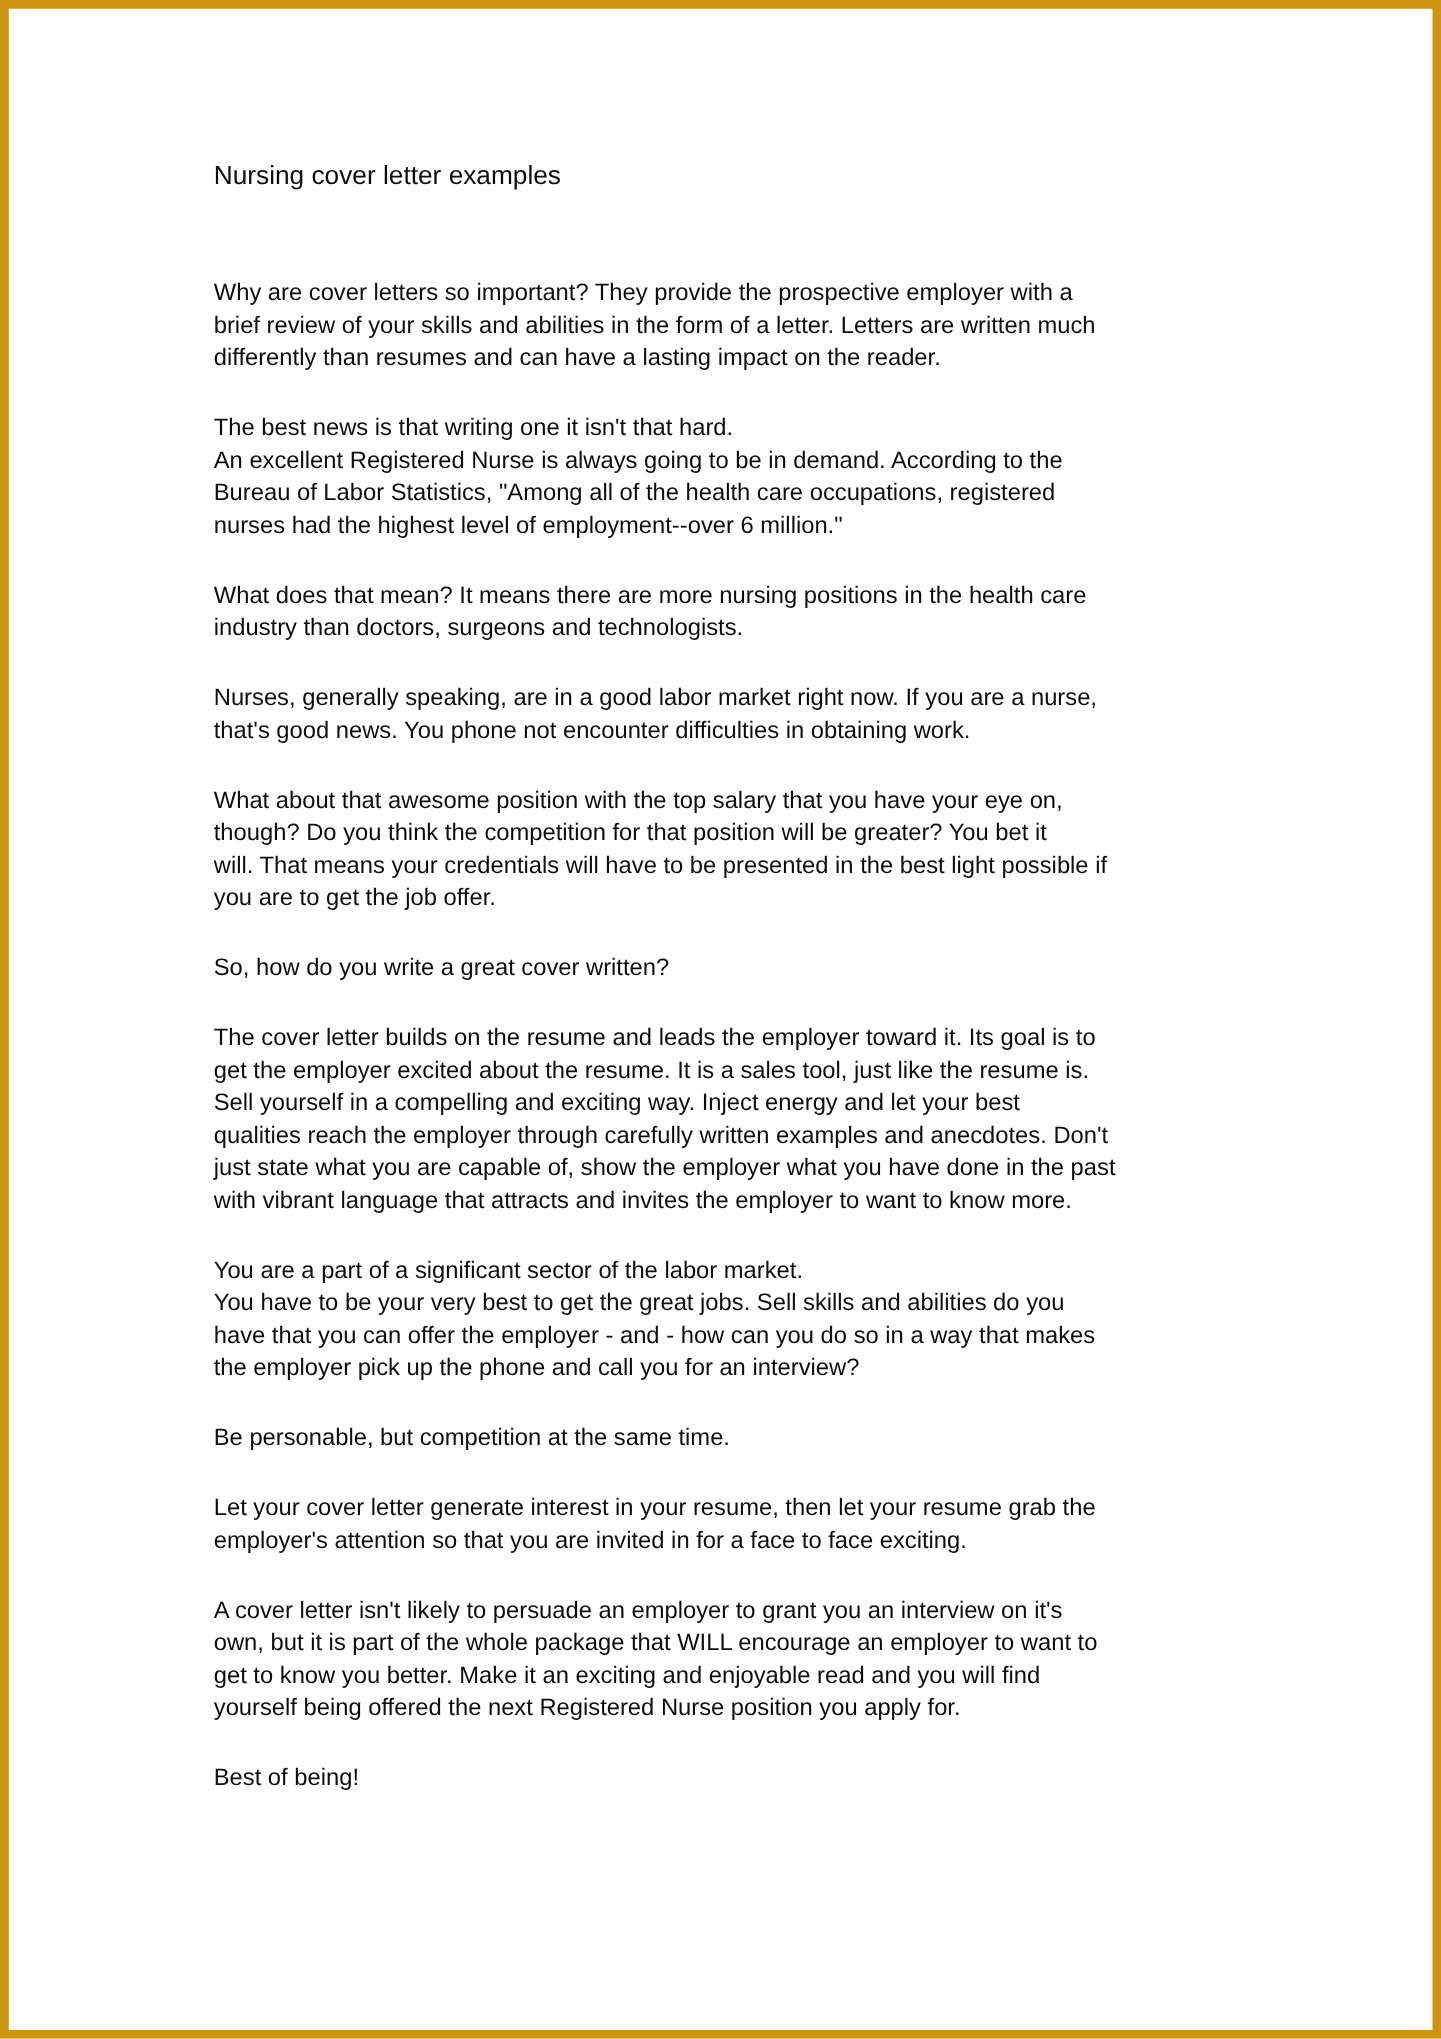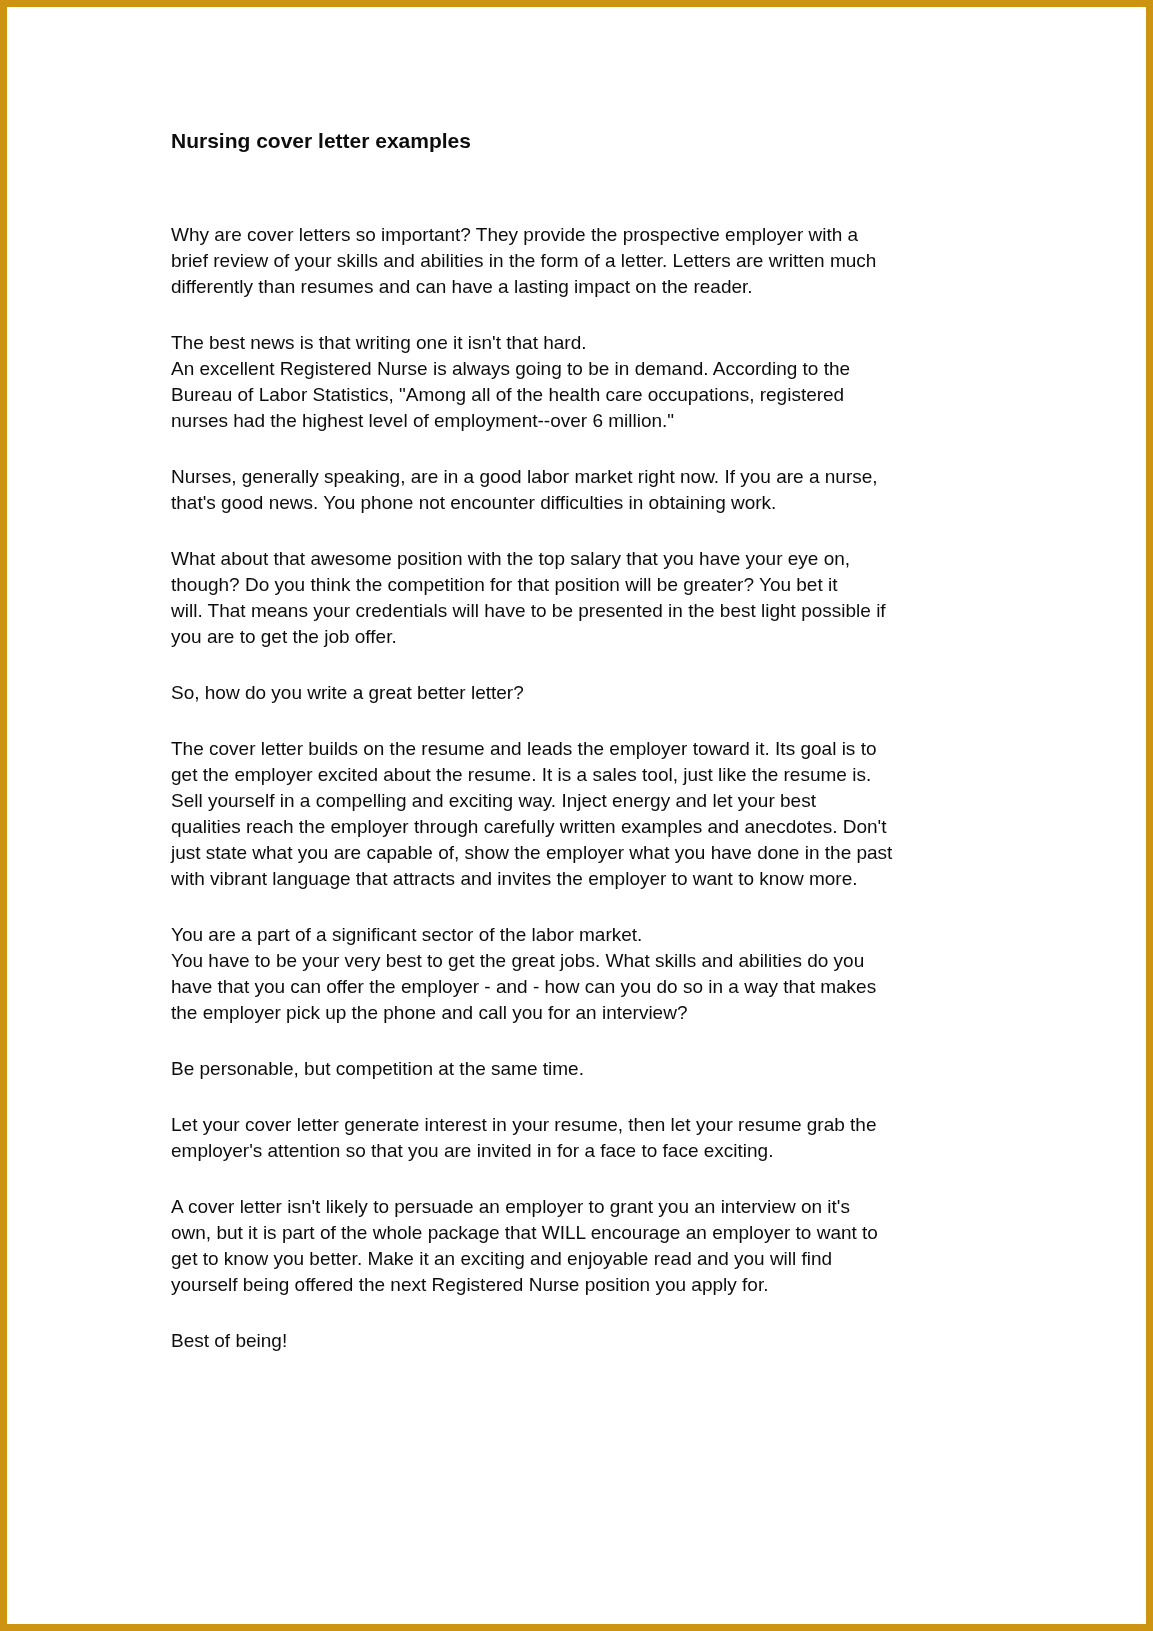--- a/index.html
+++ b/index.html
@@ -16,21 +16,21 @@
     border: 7px solid #cc9411;
     overflow: hidden;
   }
   .content {
     box-sizing: border-box;
     padding: 121px 130px 0 164px;
     width: 100%;
   }
   .doc-title {
     font-family: "Liberation Sans", sans-serif;
-    font-weight: 700;
+    font-weight: 400;
     font-size: 21px;
     line-height: 26px;
     color: #0d0d0d;
     margin: 0 0 68px 0;
   }
   .doc-paragraph {
     font-family: Liberation Sans, sans-serif;
     font-size: 19px;
     line-height: 26px;
     color: #0d0d0d;
@@ -46,35 +46,37 @@
   <div class="content">
     <h1 class="doc-title">Nursing cover letter examples</h1>
 
     <p class="doc-paragraph">Why are cover letters so important? They provide the prospective employer with a
 brief review of your skills and abilities in the form of a letter. Letters are written much
 differently than resumes and can have a lasting impact on the reader.</p>
     <p class="doc-paragraph">The best news is that writing one it isn't that hard.
 An excellent Registered Nurse is always going to be in demand. According to the
 Bureau of Labor Statistics, "Among all of the health care occupations, registered
 nurses had the highest level of employment--over 6 million."</p>
+    <p class="doc-paragraph">What does that mean? It means there are more nursing positions in the health care
+industry than doctors, surgeons and technologists.</p>
     <p class="doc-paragraph">Nurses, generally speaking, are in a good labor market right now. If you are a nurse,
 that's good news. You phone not encounter difficulties in obtaining work.</p>
     <p class="doc-paragraph">What about that awesome position with the top salary that you have your eye on,
 though? Do you think the competition for that position will be greater? You bet it
 will. That means your credentials will have to be presented in the best light possible if
 you are to get the job offer.</p>
-    <p class="doc-paragraph">So, how do you write a great better letter?</p>
+    <p class="doc-paragraph">So, how do you write a great cover written?</p>
     <p class="doc-paragraph">The cover letter builds on the resume and leads the employer toward it. Its goal is to
 get the employer excited about the resume. It is a sales tool, just like the resume is.
 Sell yourself in a compelling and exciting way. Inject energy and let your best
 qualities reach the employer through carefully written examples and anecdotes. Don't
 just state what you are capable of, show the employer what you have done in the past
 with vibrant language that attracts and invites the employer to want to know more.</p>
     <p class="doc-paragraph">You are a part of a significant sector of the labor market.
-You have to be your very best to get the great jobs. What skills and abilities do you
+You have to be your very best to get the great jobs. Sell skills and abilities do you
 have that you can offer the employer - and - how can you do so in a way that makes
 the employer pick up the phone and call you for an interview?</p>
     <p class="doc-paragraph">Be personable, but competition at the same time.</p>
     <p class="doc-paragraph">Let your cover letter generate interest in your resume, then let your resume grab the
 employer's attention so that you are invited in for a face to face exciting.</p>
     <p class="doc-paragraph">A cover letter isn't likely to persuade an employer to grant you an interview on it's
 own, but it is part of the whole package that WILL encourage an employer to want to
 get to know you better. Make it an exciting and enjoyable read and you will find
 yourself being offered the next Registered Nurse position you apply for.</p>
     <p class="doc-paragraph">Best of being!</p>

